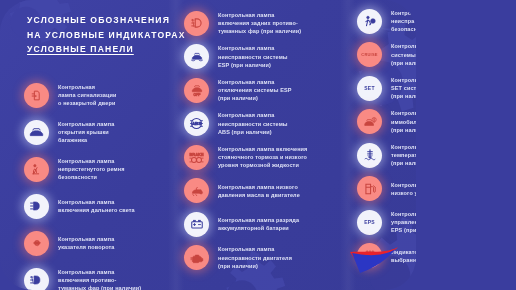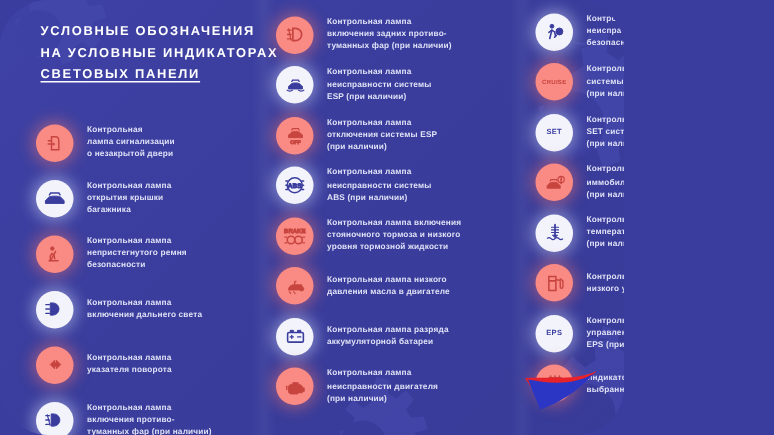--- a/index.html
+++ b/index.html
@@ -146,21 +146,21 @@
     <path d="M50 8l7 2 3-9 9 3-1 9 6 4 7-6 6 7-6 7 4 6 9-1 3 9-9 3-2 7 7 6-6 7-7-6-6 4 1 9-9 3-3-9-7-2-6 7-7-6 6-7-4-6-9 1-3-9 9-3 2-7-7-6 6-7 7 6 6-4-1-9 9-3z"></path>
     <circle cx="50" cy="50" r="17" fill="#3a3d9a"></circle>
   </svg>
 
   <div class="divider d1"></div>
   <div class="divider d2"></div>
 
   <div id="title">
     <span class="tline">УСЛОВНЫЕ ОБОЗНАЧЕНИЯ</span>
     <span class="tline">НА УСЛОВНЫЕ ИНДИКАТОРАХ</span>
-    <span class="tline underline">СВЕТОВЫХ ПАНЕЛИ</span>
+    <span class="tline underline">УСЛОВНЫЕ ПАНЕЛИ</span>
   </div>
 
   <div class="col c1">
       <div class="row">
         <div class="badge red">
           <svg width="13" height="13" viewBox="0 0 24 24">
             <path d="M8 4h5c2.5 0 4 2 4 5v11H8z" fill="none" stroke="#c8453f" stroke-width="1.8"></path>
             <path d="M4 9h4M4 13h4" stroke="#c8453f" stroke-width="1.8" stroke-linecap="round"></path>
             <circle cx="10.5" cy="13" r="1.2" fill="#c8453f"></circle>
           </svg>

